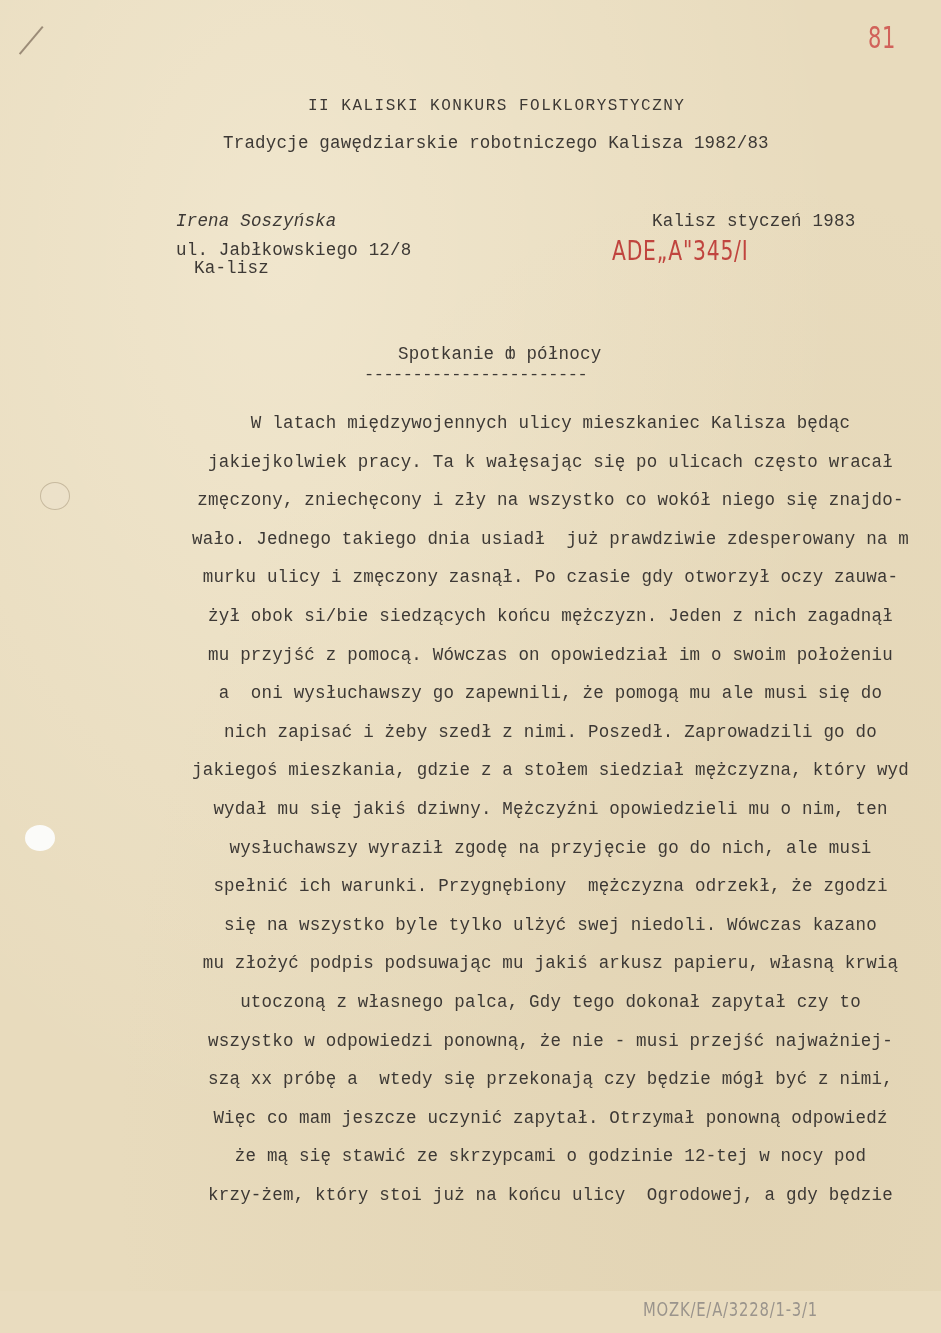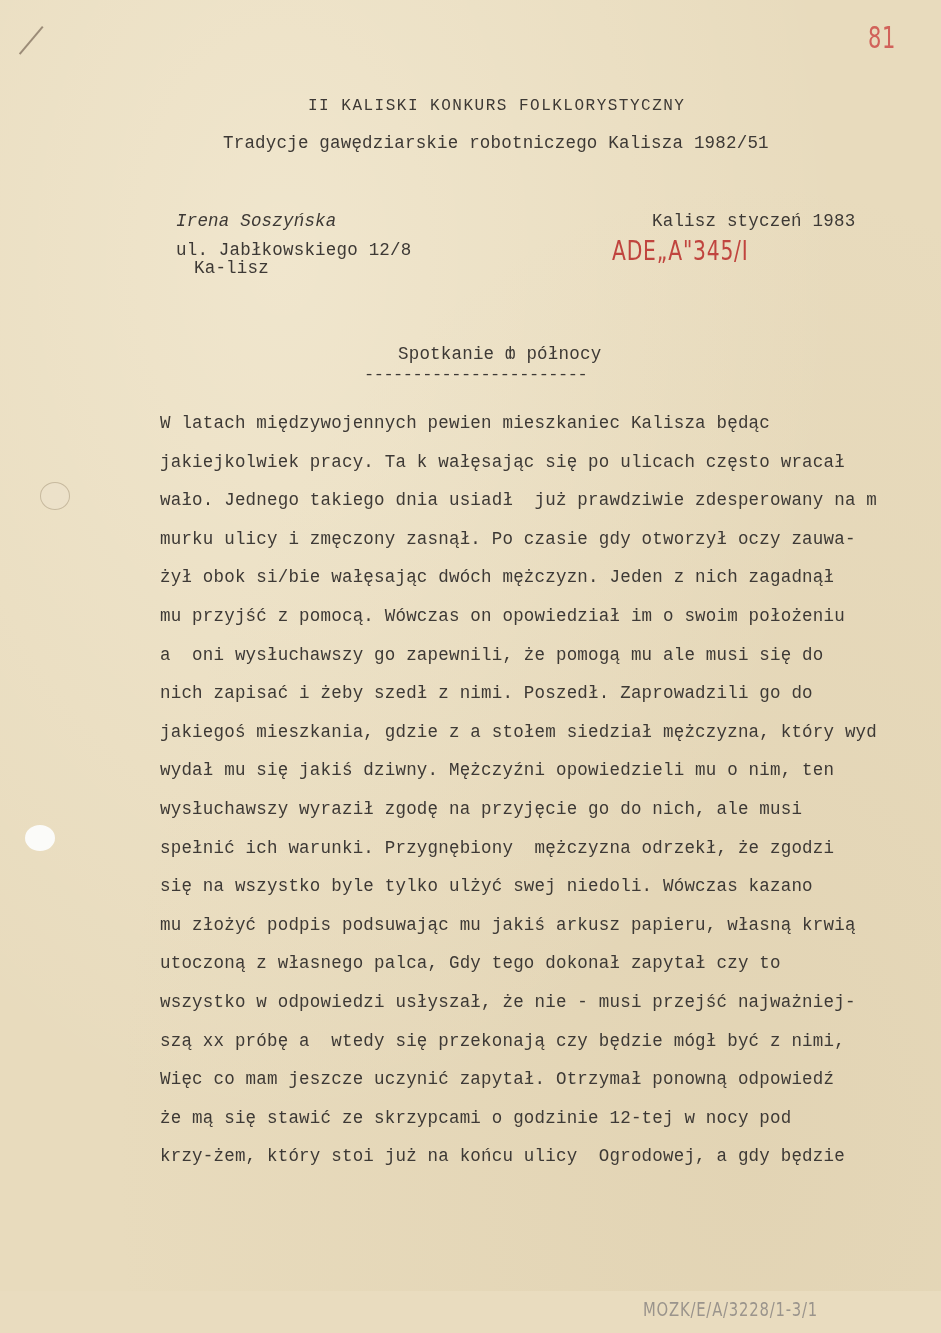--- a/index.html
+++ b/index.html
@@ -9,20 +9,21 @@
     position: relative;
     font-family: "Liberation Mono", "DejaVu Sans Mono", monospace;
     color: #3a3632;
   }
   .page {
     position: absolute; left: 0; top: 0; width: 941px; height: 1291px;
     background:
       radial-gradient(ellipse at 30% 20%, rgba(255,250,235,0.35), rgba(0,0,0,0) 60%),
       radial-gradient(ellipse at 80% 90%, rgba(200,180,140,0.18), rgba(0,0,0,0) 60%),
       #e8dbbd;
+    text-align: center;
   }
   .hand {
     position: absolute;
     font-family: "DejaVu Sans", sans-serif;
     font-weight: normal;
     letter-spacing: 1px;
   }
   .page-number { left: 868px; top: 20px; font-size: 30px; color: #d1625a; transform: scaleX(0.7); transform-origin: left top; }
   .corner-mark { left: 36px; top: 22px; width: 40px; height: 40px; }
   .corner-mark:before {
@@ -53,49 +54,50 @@
 
 <div class="page">
 
   <div class="punch-hole hole-1"></div>
   <div class="punch-hole hole-2"></div>
 
   <div class="hand corner-mark"></div>
   <div class="hand page-number">81</div>
 
   <div class="typed header-title">II KALISKI KONKURS FOLKLORYSTYCZNY</div>
-  <div class="typed header-subtitle">Tradycje gawędziarskie robotniczego Kalisza 1982/51</div>
+  <div class="typed header-subtitle">Tradycje gawędziarskie robotniczego Kalisza 1982/83</div>
 
   <div class="typed author-name">Irena Soszyńska</div>
   <div class="typed author-street">ul. Jabłkowskiego 12/8</div>
   <div class="typed author-city">Ka-lisz</div>
 
   <div class="typed place-date">Kalisz styczeń 1983</div>
   <div class="hand archive-sig">ADE„A"345/I</div>
 
   <div class="typed story-title">Spotkanie ȸ północy</div>
   <div class="typed story-underline">-----------------------</div>
 
   <div class="body-lines">
-    <div class="body-line">W latach międzywojennych pewien mieszkaniec Kalisza będąc</div>
+    <div class="body-line">W latach międzywojennych ulicy mieszkaniec Kalisza będąc</div>
     <div class="body-line">jakiejkolwiek pracy. Ta k wałęsając się po ulicach często wracał</div>
+    <div class="body-line">zmęczony, zniechęcony i zły na wszystko co wokół niego się znajdo-</div>
     <div class="body-line">wało. Jednego takiego dnia usiadł  już prawdziwie zdesperowany na m</div>
     <div class="body-line">murku ulicy i zmęczony zasnął. Po czasie gdy otworzył oczy zauwa-</div>
-    <div class="body-line">żył obok si/bie wałęsając dwóch mężczyzn. Jeden z nich zagadnął</div>
+    <div class="body-line">żył obok si/bie siedzących końcu mężczyzn. Jeden z nich zagadnął</div>
     <div class="body-line">mu przyjść z pomocą. Wówczas on opowiedział im o swoim położeniu</div>
     <div class="body-line">a  oni wysłuchawszy go zapewnili, że pomogą mu ale musi się do</div>
     <div class="body-line">nich zapisać i żeby szedł z nimi. Poszedł. Zaprowadzili go do</div>
     <div class="body-line">jakiegoś mieszkania, gdzie z a stołem siedział mężczyzna, który wyd</div>
     <div class="body-line">wydał mu się jakiś dziwny. Mężczyźni opowiedzieli mu o nim, ten</div>
     <div class="body-line">wysłuchawszy wyraził zgodę na przyjęcie go do nich, ale musi</div>
     <div class="body-line">spełnić ich warunki. Przygnębiony  mężczyzna odrzekł, że zgodzi</div>
     <div class="body-line">się na wszystko byle tylko ulżyć swej niedoli. Wówczas kazano</div>
     <div class="body-line">mu złożyć podpis podsuwając mu jakiś arkusz papieru, własną krwią</div>
     <div class="body-line">utoczoną z własnego palca, Gdy tego dokonał zapytał czy to</div>
-    <div class="body-line">wszystko w odpowiedzi usłyszał, że nie - musi przejść najważniej-</div>
+    <div class="body-line">wszystko w odpowiedzi ponowną, że nie - musi przejść najważniej-</div>
     <div class="body-line">szą xx próbę a  wtedy się przekonają czy będzie mógł być z nimi,</div>
     <div class="body-line">Więc co mam jeszcze uczynić zapytał. Otrzymał ponowną odpowiedź</div>
     <div class="body-line">że mą się stawić ze skrzypcami o godzinie 12-tej w nocy pod</div>
     <div class="body-line">krzy-żem, który stoi już na końcu ulicy  Ogrodowej, a gdy będzie</div>
   </div>
 
   <div class="hand footer-sig">MOZK/E/A/3228/1-3/1</div>
 </div>
 
 </body></html>

